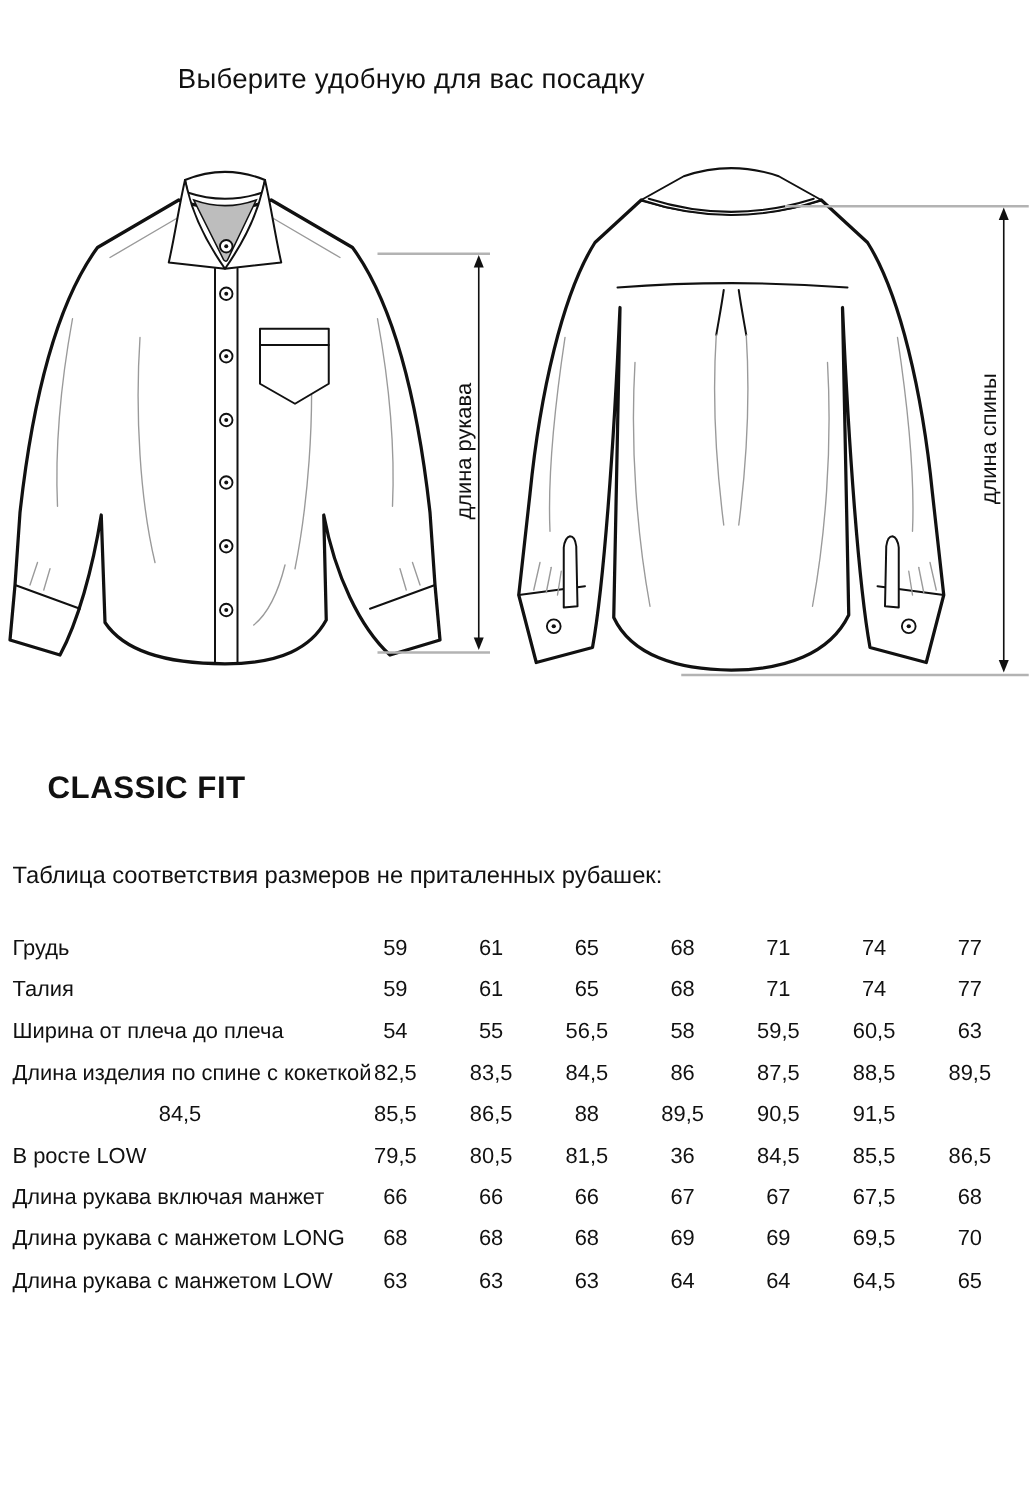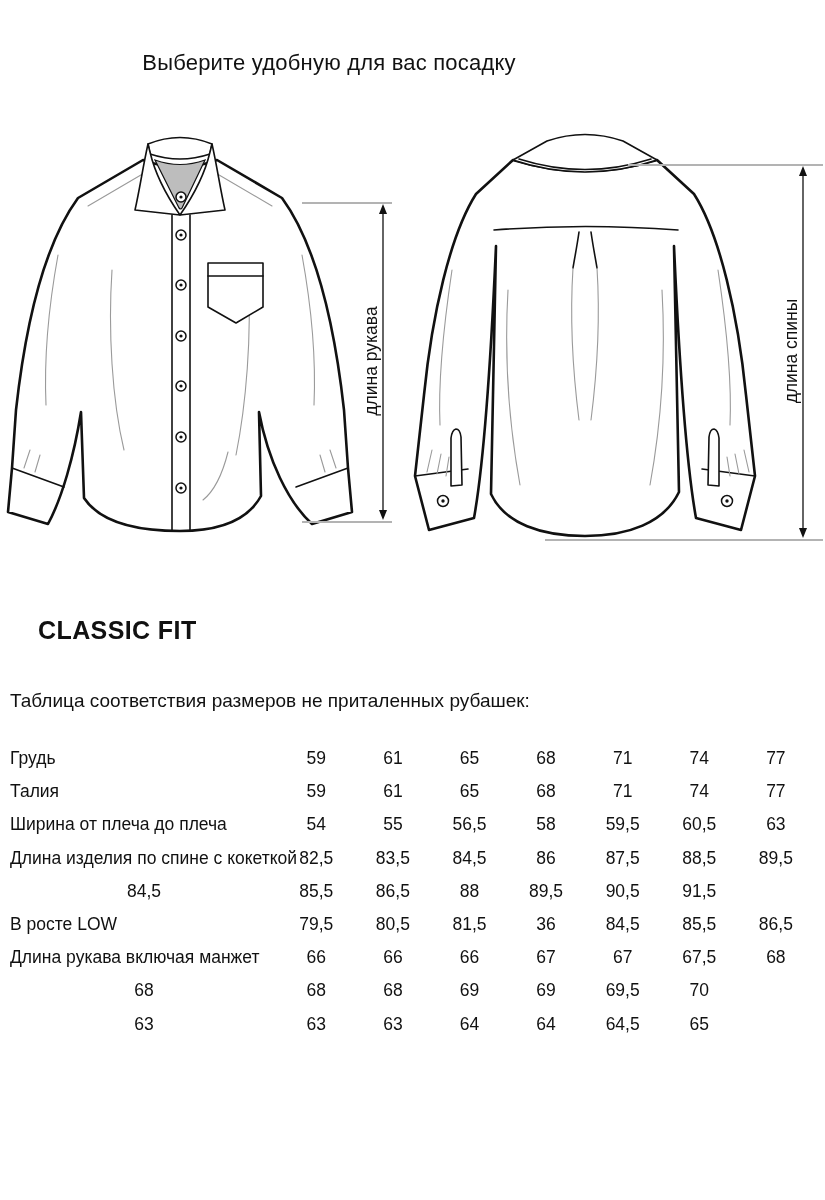--- a/index.html
+++ b/index.html
@@ -249,29 +249,31 @@
         <div class="tlabel">Длина рукава включая манжет</div>
         <div class="tcell">66</div>
         <div class="tcell">66</div>
         <div class="tcell">66</div>
         <div class="tcell">67</div>
         <div class="tcell">67</div>
         <div class="tcell">67,5</div>
         <div class="tcell">68</div>
       </div>
       <div class="trow">
+        <div class="tlabel">Длина рукава с манжетом LONG</div>
         <div class="tcell">68</div>
         <div class="tcell">68</div>
         <div class="tcell">68</div>
         <div class="tcell">69</div>
         <div class="tcell">69</div>
         <div class="tcell">69,5</div>
         <div class="tcell">70</div>
       </div>
       <div class="trow">
+        <div class="tlabel">Длина рукава с манжетом LOW</div>
         <div class="tcell">63</div>
         <div class="tcell">63</div>
         <div class="tcell">63</div>
         <div class="tcell">64</div>
         <div class="tcell">64</div>
         <div class="tcell">64,5</div>
         <div class="tcell">65</div>
       </div>
     </div>
 

